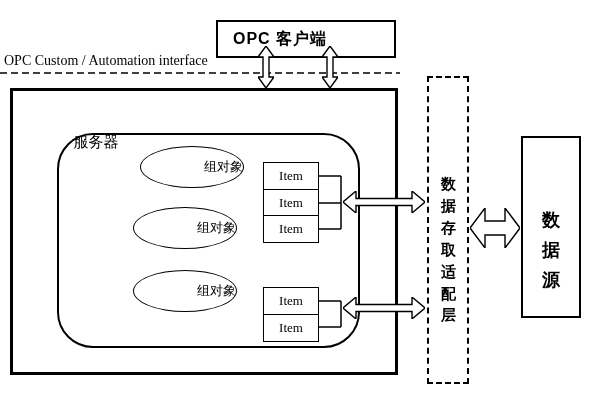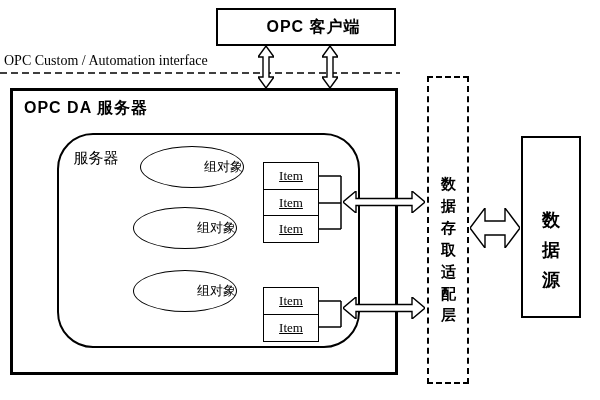--- a/index.html
+++ b/index.html
@@ -11,23 +11,23 @@
     width: 600px;
     height: 400px;
     background: #ffffff;
     overflow: hidden;
   }
 
   .abs { position: absolute; }
 
   
   .client-box {
-    left: 216px; top: 8px; width: 180px; height: 38px;
+    left: 216px; top: 20px; width: 180px; height: 38px;
     border: 2px solid #000; background: #fff;
-    display: flex; align-items: center; justify-content: center;
+    display: flex; align-items: center; 
     font-weight: bold; font-size: 16px; letter-spacing: 1px; padding-left: 15px;
   }
 
   .interface-label {
     left: 4px; top: 53px;
     font-family: "Liberation Serif", serif;
     font-size: 14px;
     background: #fff; padding-right: 4px;
   }
 
@@ -41,35 +41,35 @@
     font-weight: bold; font-size: 16px; letter-spacing: 1px;
   }
 
   .server-object-rect {
     left: 57px; top: 133px; width: 303px; height: 215px;
     border: 2px solid #000; border-radius: 36px;
     background: transparent;
   }
 
   .server-object-label {
-    left: 64px; top: 147px; width: 64px;
+    left: 64px; top: 131px; width: 64px;
     font-size: 15px; line-height: 22px; text-align: center;
   }
 
   .ellipse {
     border: 1.5px solid #000; border-radius: 50%;
     background: #fff;
     display: flex; align-items: center; justify-content: flex-end;
     font-size: 13px;
   }
   .ellipse-1 { left: 140px; top: 146px; width: 104px; height: 42px; }
   .ellipse-2 { left: 133px; top: 207px; width: 104px; height: 42px; }
   .ellipse-3 { left: 133px; top: 270px; width: 104px; height: 42px; }
 
-  .item-stack { width: 40px; text-decoration: underline; }
+  .item-stack { width: 40px; }
   .item-stack-1 { left: 263px; top: 162px; }
   .item-stack-2 { left: 263px; top: 287px; }
   .item-box {
     width: 56px; height: 28px;
     border: 1.5px solid #000; background: #fff;
     display: flex; align-items: center; justify-content: center;
     font-family: "Liberation Serif", serif; font-size: 13px;
   }
   .item-box + .item-box { margin-top: -1.5px; }
 
@@ -126,21 +126,20 @@
   <div class="abs interface-label">OPC Custom / Automation interface</div>
 
   <svg class="abs" style="left:258px; top:46px;" width="16" height="42">
     <polygon class="arrow-shape" points="8,0 16,11 11,11 11,31 16,31 8,42 0,31 5,31 5,11 0,11"></polygon>
   </svg>
   <svg class="abs" style="left:322px; top:46px;" width="16" height="42">
     <polygon class="arrow-shape" points="8,0 16,11 11,11 11,31 16,31 8,42 0,31 5,31 5,11 0,11"></polygon>
   </svg>
 
   <div class="abs server-box"></div>
-  <div class="abs server-title">OPC DA 服务器</div>
 
   <div class="abs server-object-rect"></div>
   <div class="abs server-object-label">
     <div>服务器</div>
   </div>
 
   <div class="abs ellipse ellipse-1">
     <span>组对象</span>
   </div>
   <div class="abs ellipse ellipse-2">

